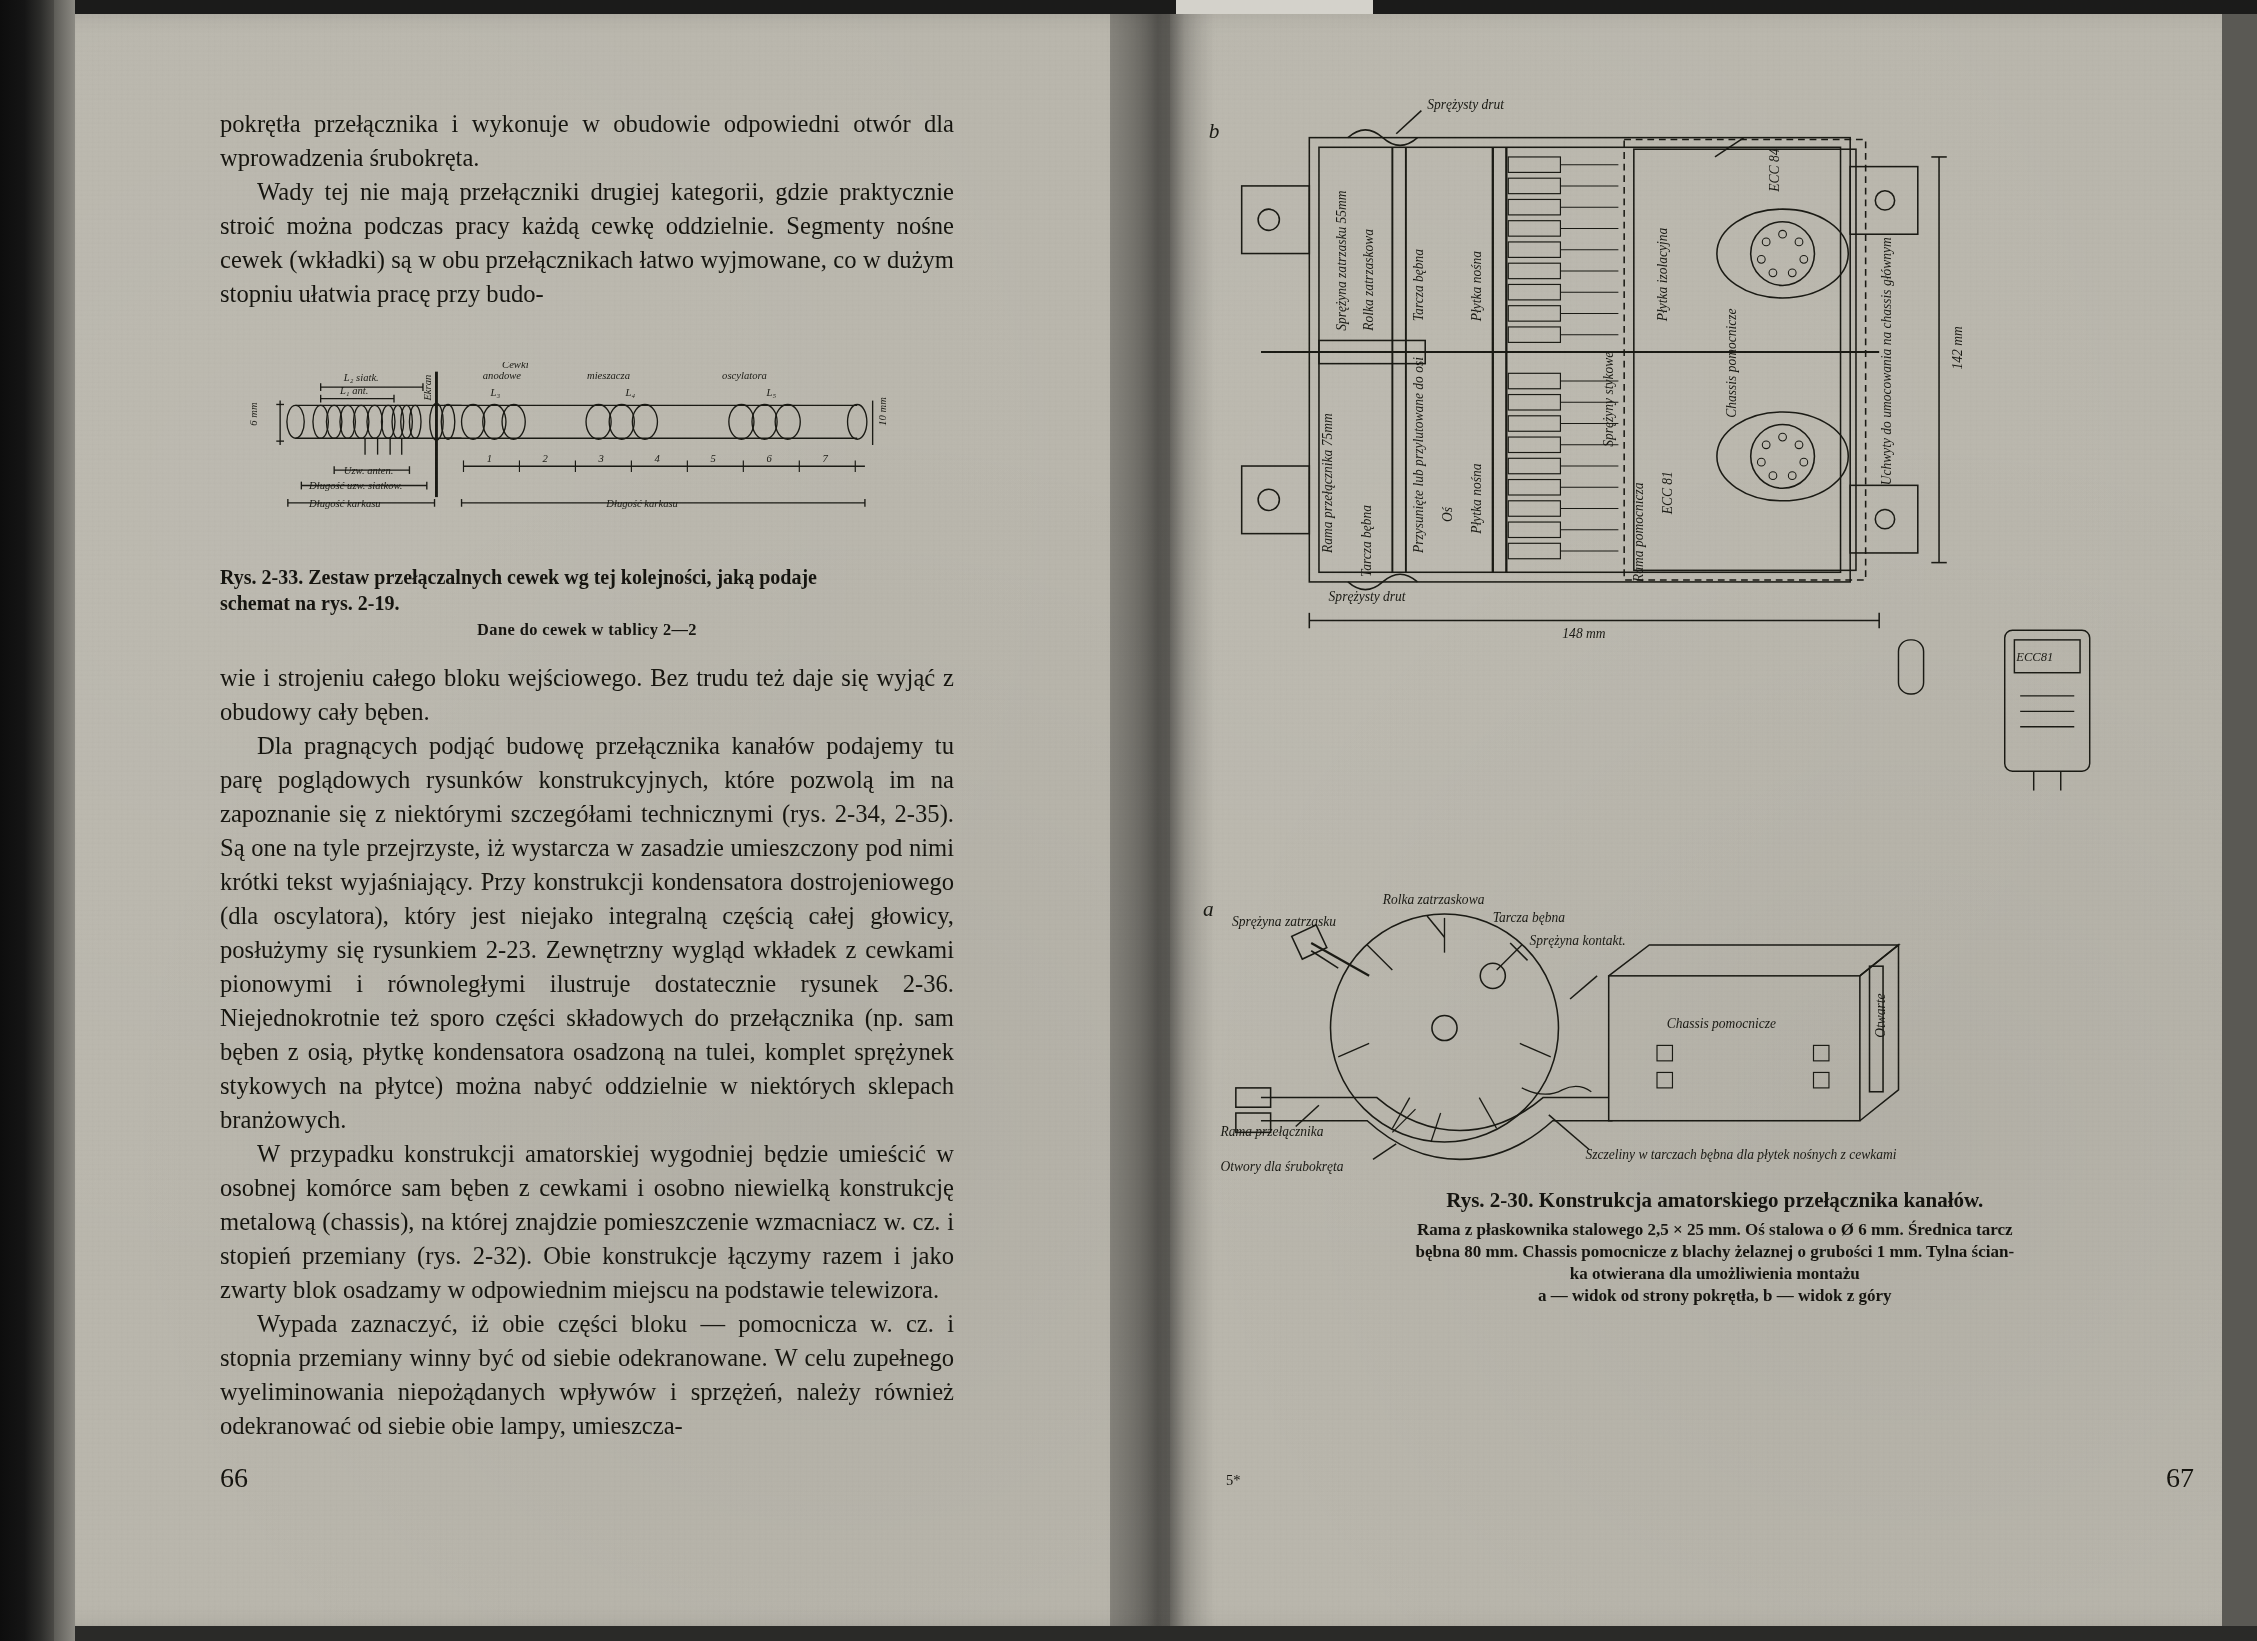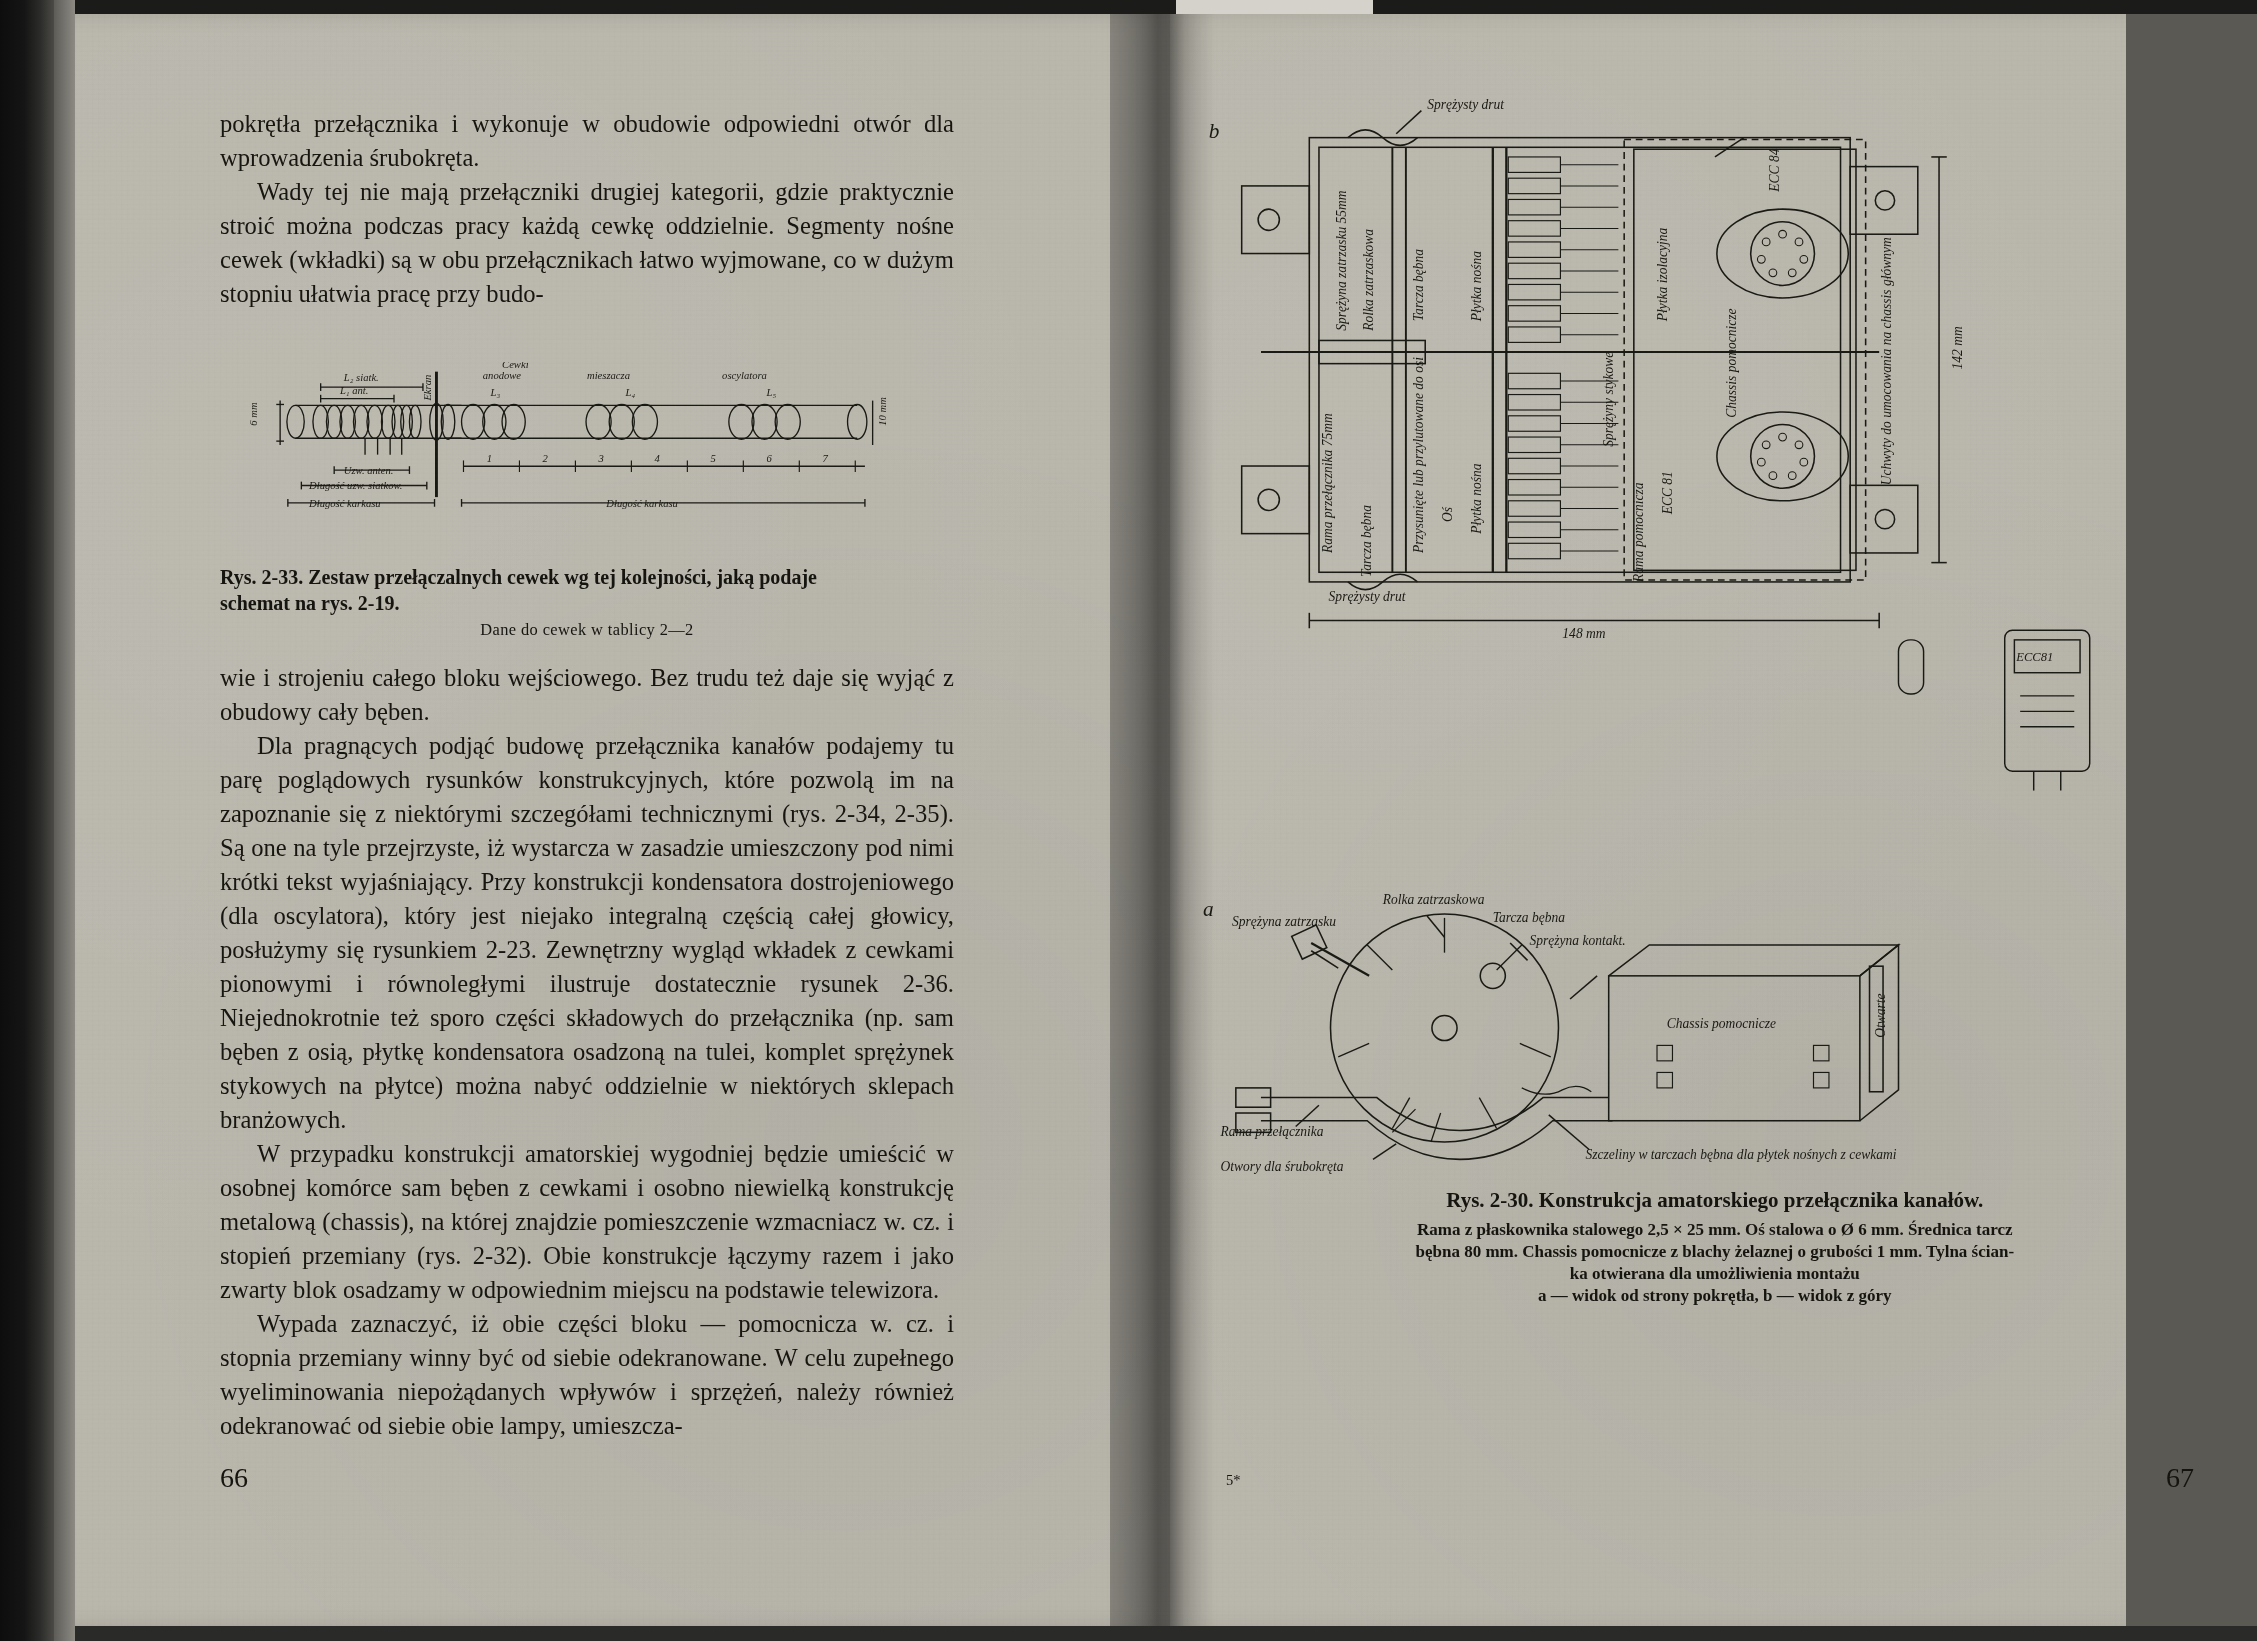--- a/index.html
+++ b/index.html
@@ -61,21 +61,21 @@
       radial-gradient(circle at 20% 30%, rgba(255,255,255,0.05), rgba(0,0,0,0) 60%),
       radial-gradient(circle at 70% 70%, rgba(0,0,0,0.04), rgba(0,0,0,0) 55%);
   }
   .page-left {
     left: 75px;
     width: 1095px;
     box-shadow: inset -25px 0 33px -17.4px rgba(0,0,0,0.45);
   }
   .page-right {
     left: 1170px;
-    width: 956px;
+    width: 1052px;
     box-shadow: inset 23px 0 33px -17.4px rgba(0,0,0,0.35);
   }
   .gutter-shadow {
     position: absolute;
     left: 1110px; top: 13.5px;
     width: 106px; height: 1612px;
     background: linear-gradient(90deg, rgba(0,0,0,0.28) 0%, rgba(0,0,0,0.45) 45%, rgba(0,0,0,0.12) 70%, rgba(0,0,0,0) 100%);
     pointer-events: none;
   }
   .noise {
@@ -112,21 +112,21 @@
   .fig-cap {
     font-size: 20px;
     line-height: 26px;
     color: #15140f;
     margin-top: 9.7px;
   }
   .fig-cap .bold { font-weight: bold; }
   .fig-sub {
     font-size: 16.4px;
     text-align: center;
-    font-weight: normal;
+    font-weight: bold;
     letter-spacing: 0.4px;
     margin-top: 3.9px;
     color: #15140f;
   }
   .pagenum {
     position: absolute;
     font-size: 28px;
     color: #15140f;
   }
   .pagenum-left { left: 145px; top: 1448px; }

